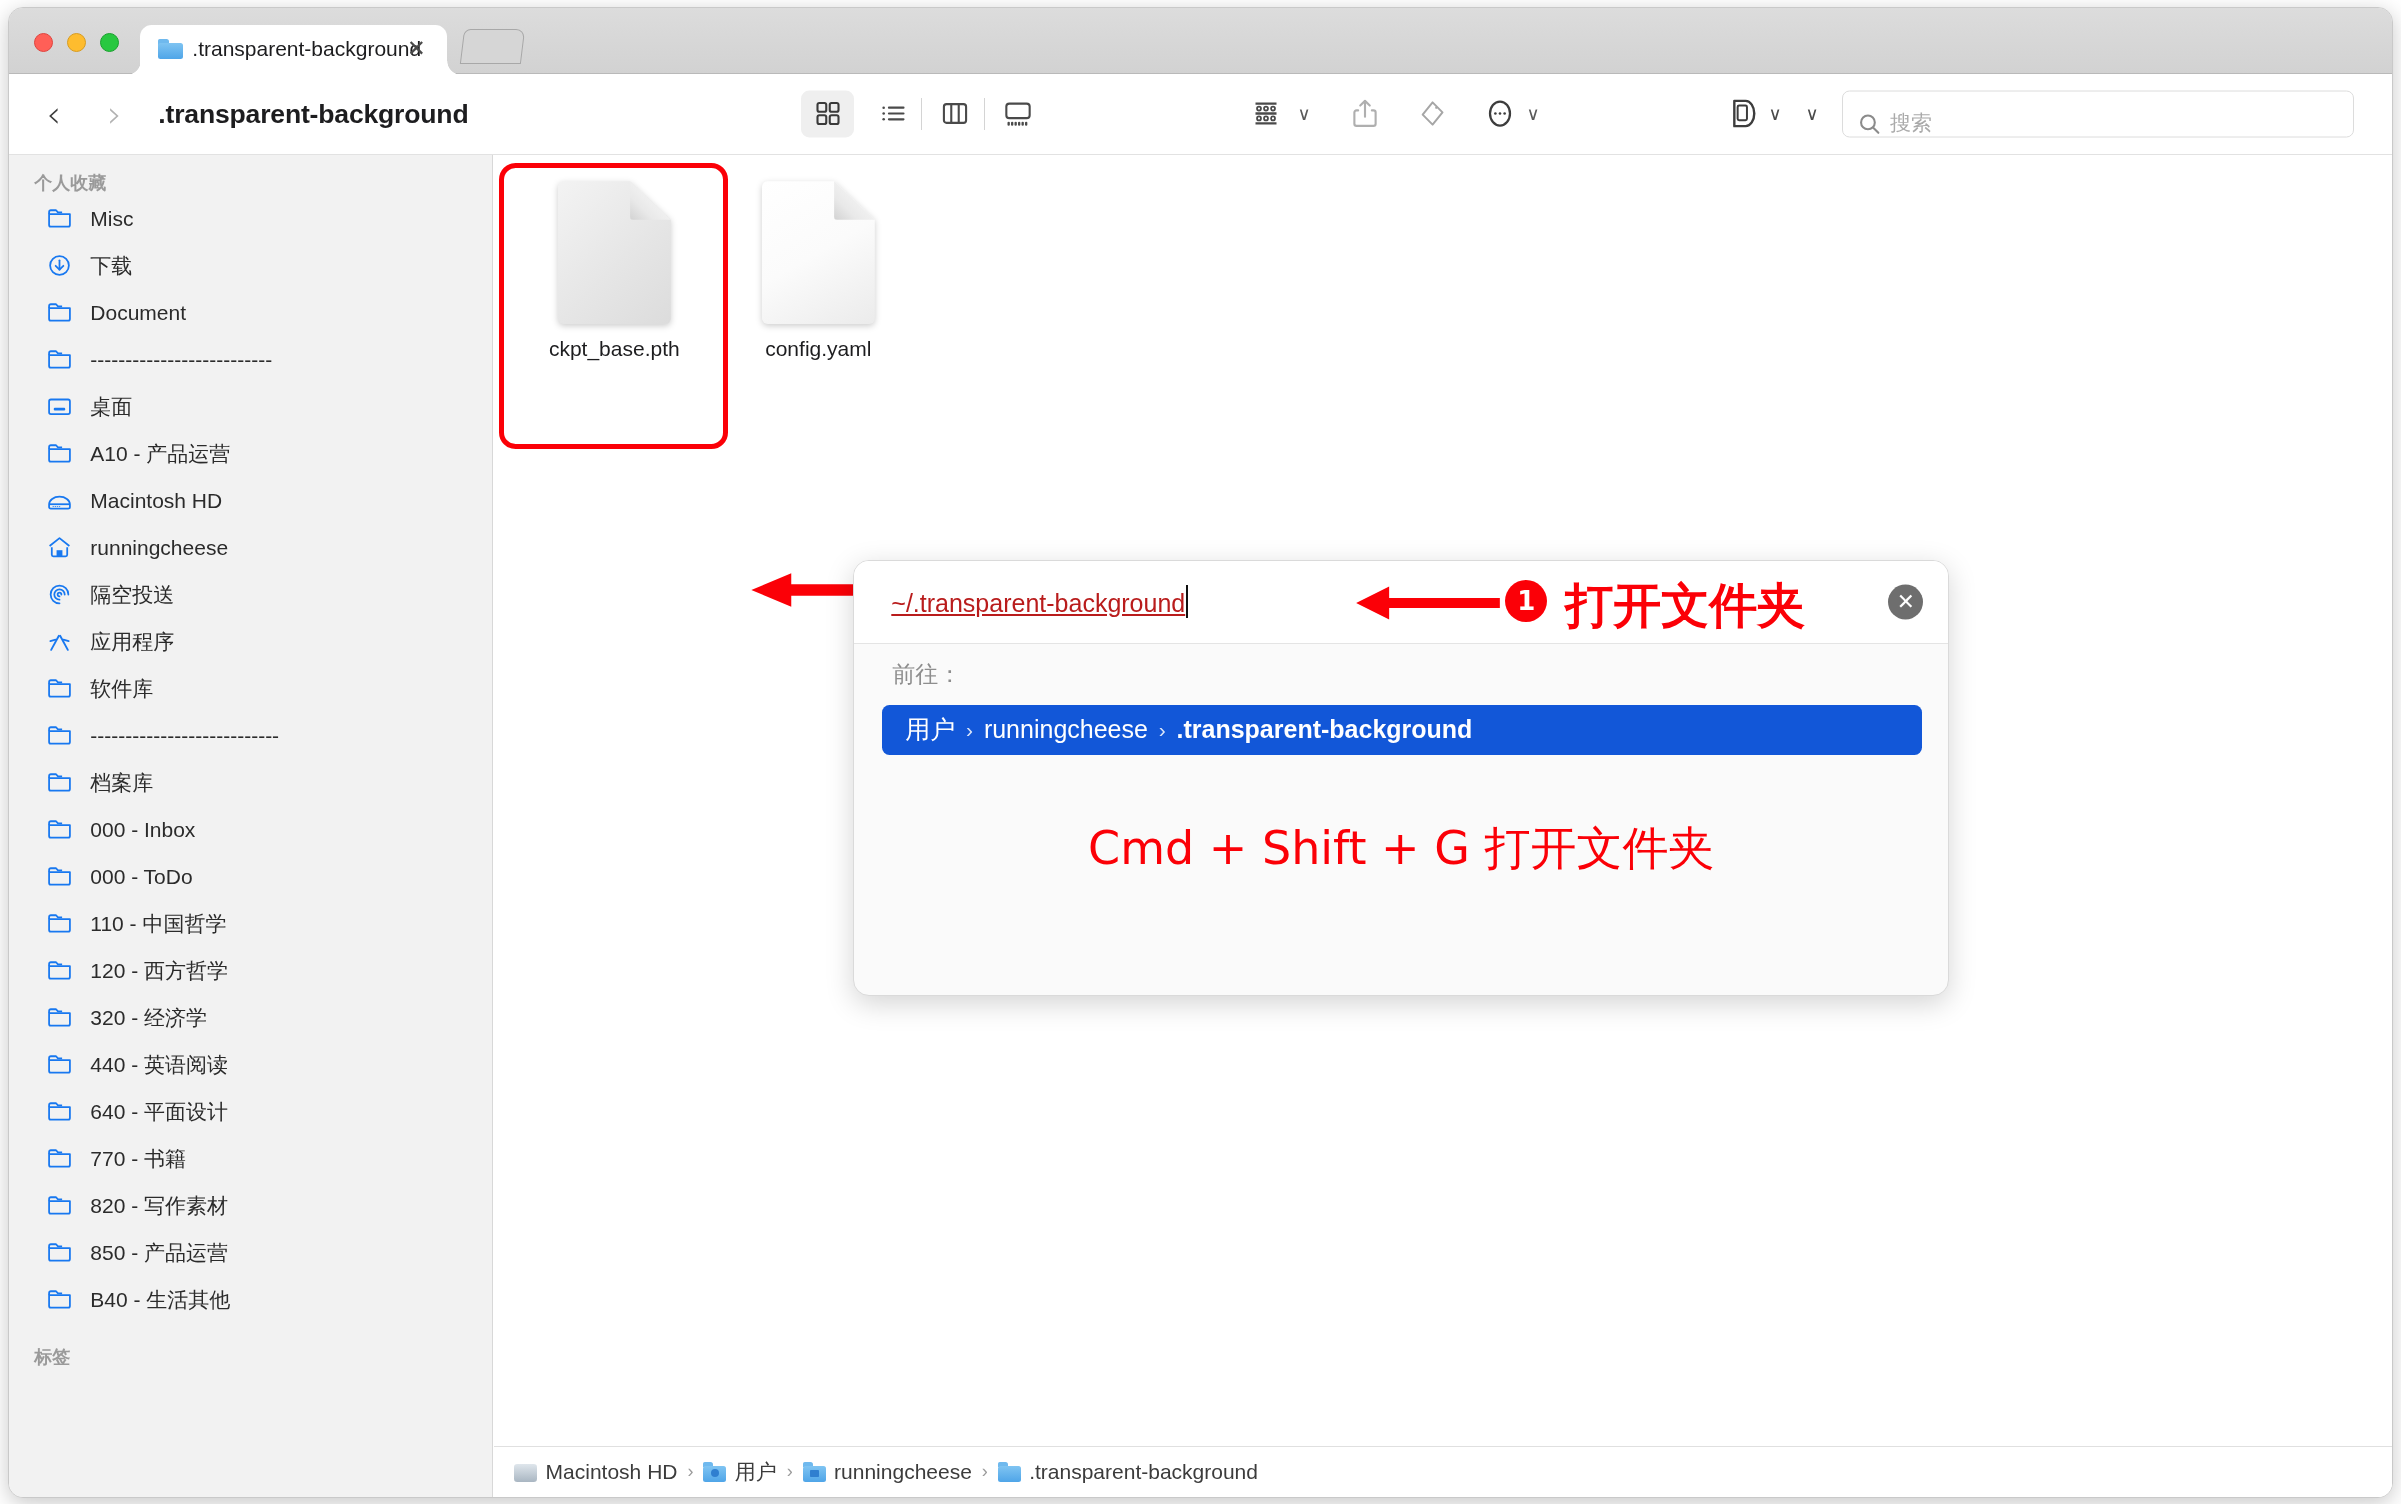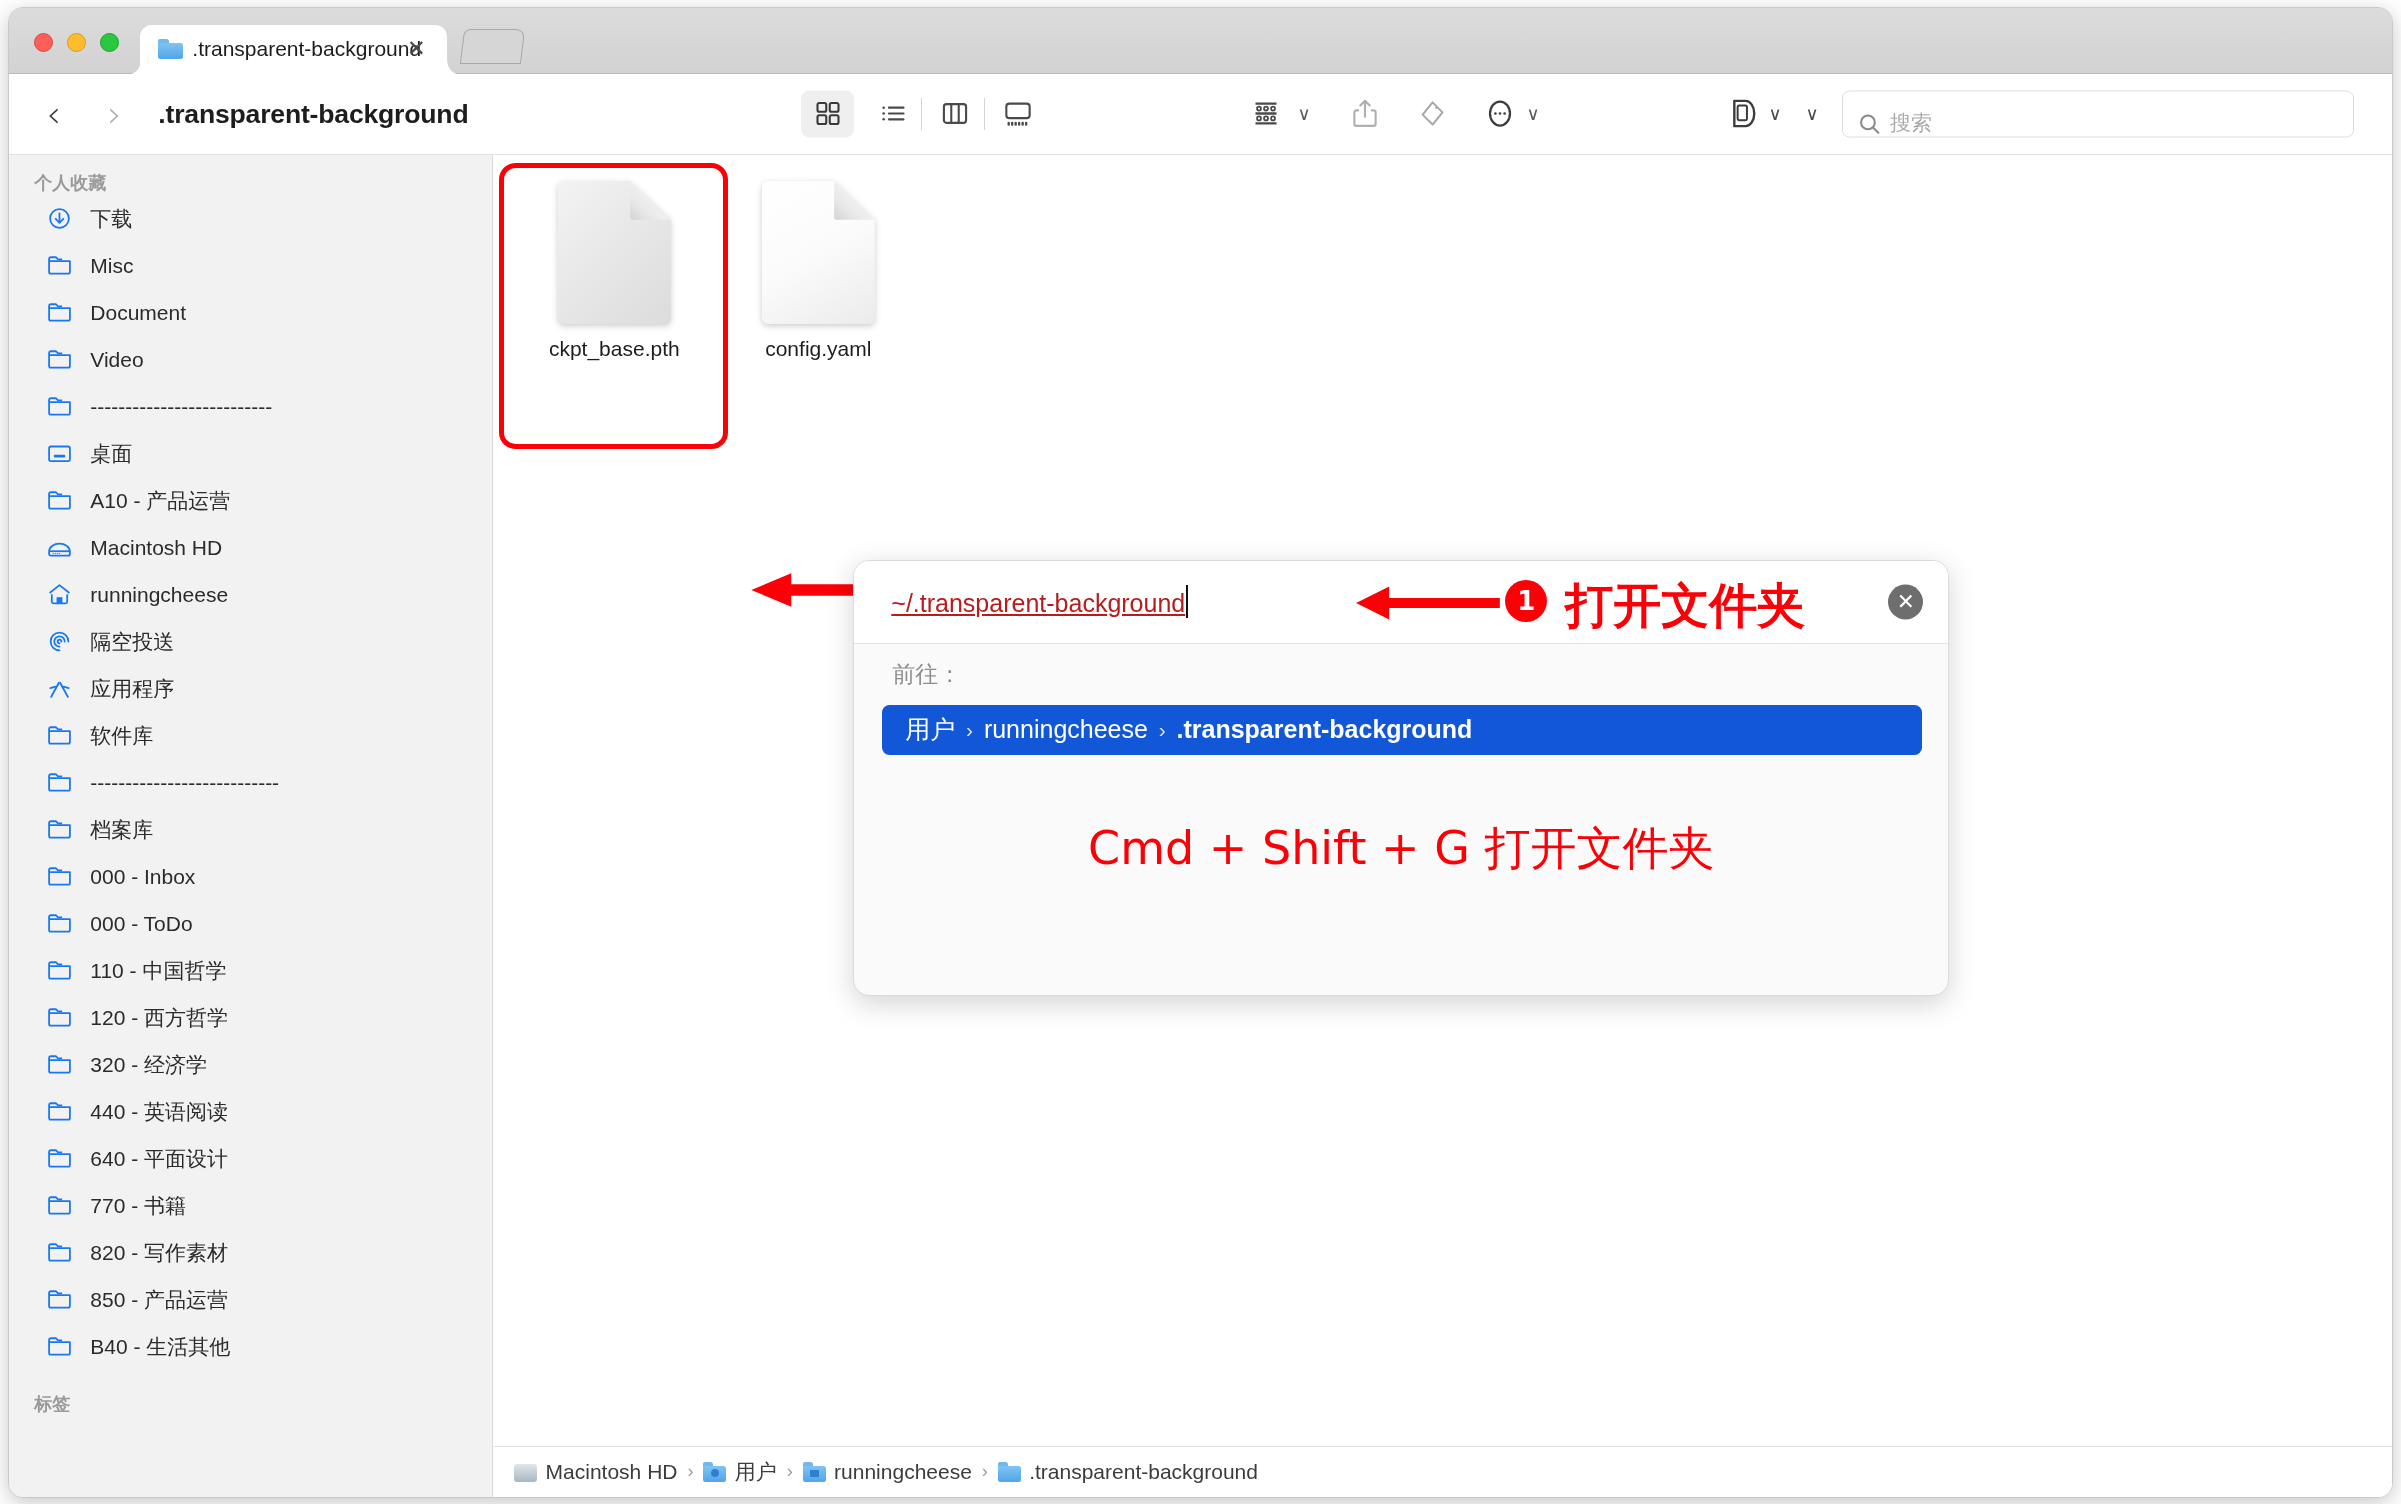--- a/index.html
+++ b/index.html
@@ -428,58 +428,49 @@
       </span>
       <span id="search-placeholder">搜索</span>
     </div>
   </div>
 
   <div id="sidebar">
     <div class="sb-header" id="sb-fav-header">个人收藏</div>
 
     <div class="sb-item">
       <span class="sb-ico">
+        <svg width="25" height="21.6" viewBox="0 0 24 20" fill="none" stroke="#1878f0" stroke-width="1.7" stroke-linejoin="round">
+          <path d="M2 5.5V16a1.6 1.6 0 0 0 1.6 1.6h16.8A1.6 1.6 0 0 0 22 16V5.5z"></path>
+          <path d="M2 5.5V3.4A1.6 1.6 0 0 1 3.6 1.8h5.1l1.8 2.1h4"></path>
+        </svg>
+      </span>
+      <span class="sb-label">Misc</span>
+    </div>
+
+    <div class="sb-item">
+      <span class="sb-ico">
         <svg width="25" height="25" viewBox="0 0 24 24" fill="none" stroke="#1878f0" stroke-width="1.7" stroke-linecap="round" stroke-linejoin="round">
           <circle cx="12" cy="12" r="9"></circle>
             <line x1="12" y1="7" x2="12" y2="16"></line>
             <polyline points="8.3,12.3 12,16 15.7,12.3"></polyline>
         </svg>
       </span>
       <span class="sb-label">下载</span>
     </div>
 
     <div class="sb-item">
       <span class="sb-ico">
         <svg width="25" height="21.6" viewBox="0 0 24 20" fill="none" stroke="#1878f0" stroke-width="1.7" stroke-linejoin="round">
           <path d="M2 5.5V16a1.6 1.6 0 0 0 1.6 1.6h16.8A1.6 1.6 0 0 0 22 16V5.5z"></path>
           <path d="M2 5.5V3.4A1.6 1.6 0 0 1 3.6 1.8h5.1l1.8 2.1h4"></path>
         </svg>
       </span>
-      <span class="sb-label">Misc</span>
-    </div>
-
-    <div class="sb-item">
-      <span class="sb-ico">
-        <svg width="25" height="21.6" viewBox="0 0 24 20" fill="none" stroke="#1878f0" stroke-width="1.7" stroke-linejoin="round">
-          <path d="M2 5.5V16a1.6 1.6 0 0 0 1.6 1.6h16.8A1.6 1.6 0 0 0 22 16V5.5z"></path>
-          <path d="M2 5.5V3.4A1.6 1.6 0 0 1 3.6 1.8h5.1l1.8 2.1h4"></path>
-        </svg>
-      </span>
       <span class="sb-label">Document</span>
     </div>
 
-    <div class="sb-item">
-      <span class="sb-ico">
-        <svg width="25" height="21.6" viewBox="0 0 24 20" fill="none" stroke="#1878f0" stroke-width="1.7" stroke-linejoin="round">
-          <path d="M2 5.5V16a1.6 1.6 0 0 0 1.6 1.6h16.8A1.6 1.6 0 0 0 22 16V5.5z"></path>
-          <path d="M2 5.5V3.4A1.6 1.6 0 0 1 3.6 1.8h5.1l1.8 2.1h4"></path>
-        </svg>
-      </span>
-      <span class="sb-label">Video</span>
-    </div>
 
     <div class="sb-item">
       <span class="sb-ico">
         <svg width="25" height="21.6" viewBox="0 0 24 20" fill="none" stroke="#1878f0" stroke-width="1.7" stroke-linejoin="round">
           <path d="M2 5.5V16a1.6 1.6 0 0 0 1.6 1.6h16.8A1.6 1.6 0 0 0 22 16V5.5z"></path>
           <path d="M2 5.5V3.4A1.6 1.6 0 0 1 3.6 1.8h5.1l1.8 2.1h4"></path>
         </svg>
       </span>
       <span class="sb-label">--------------------------</span>
     </div>

